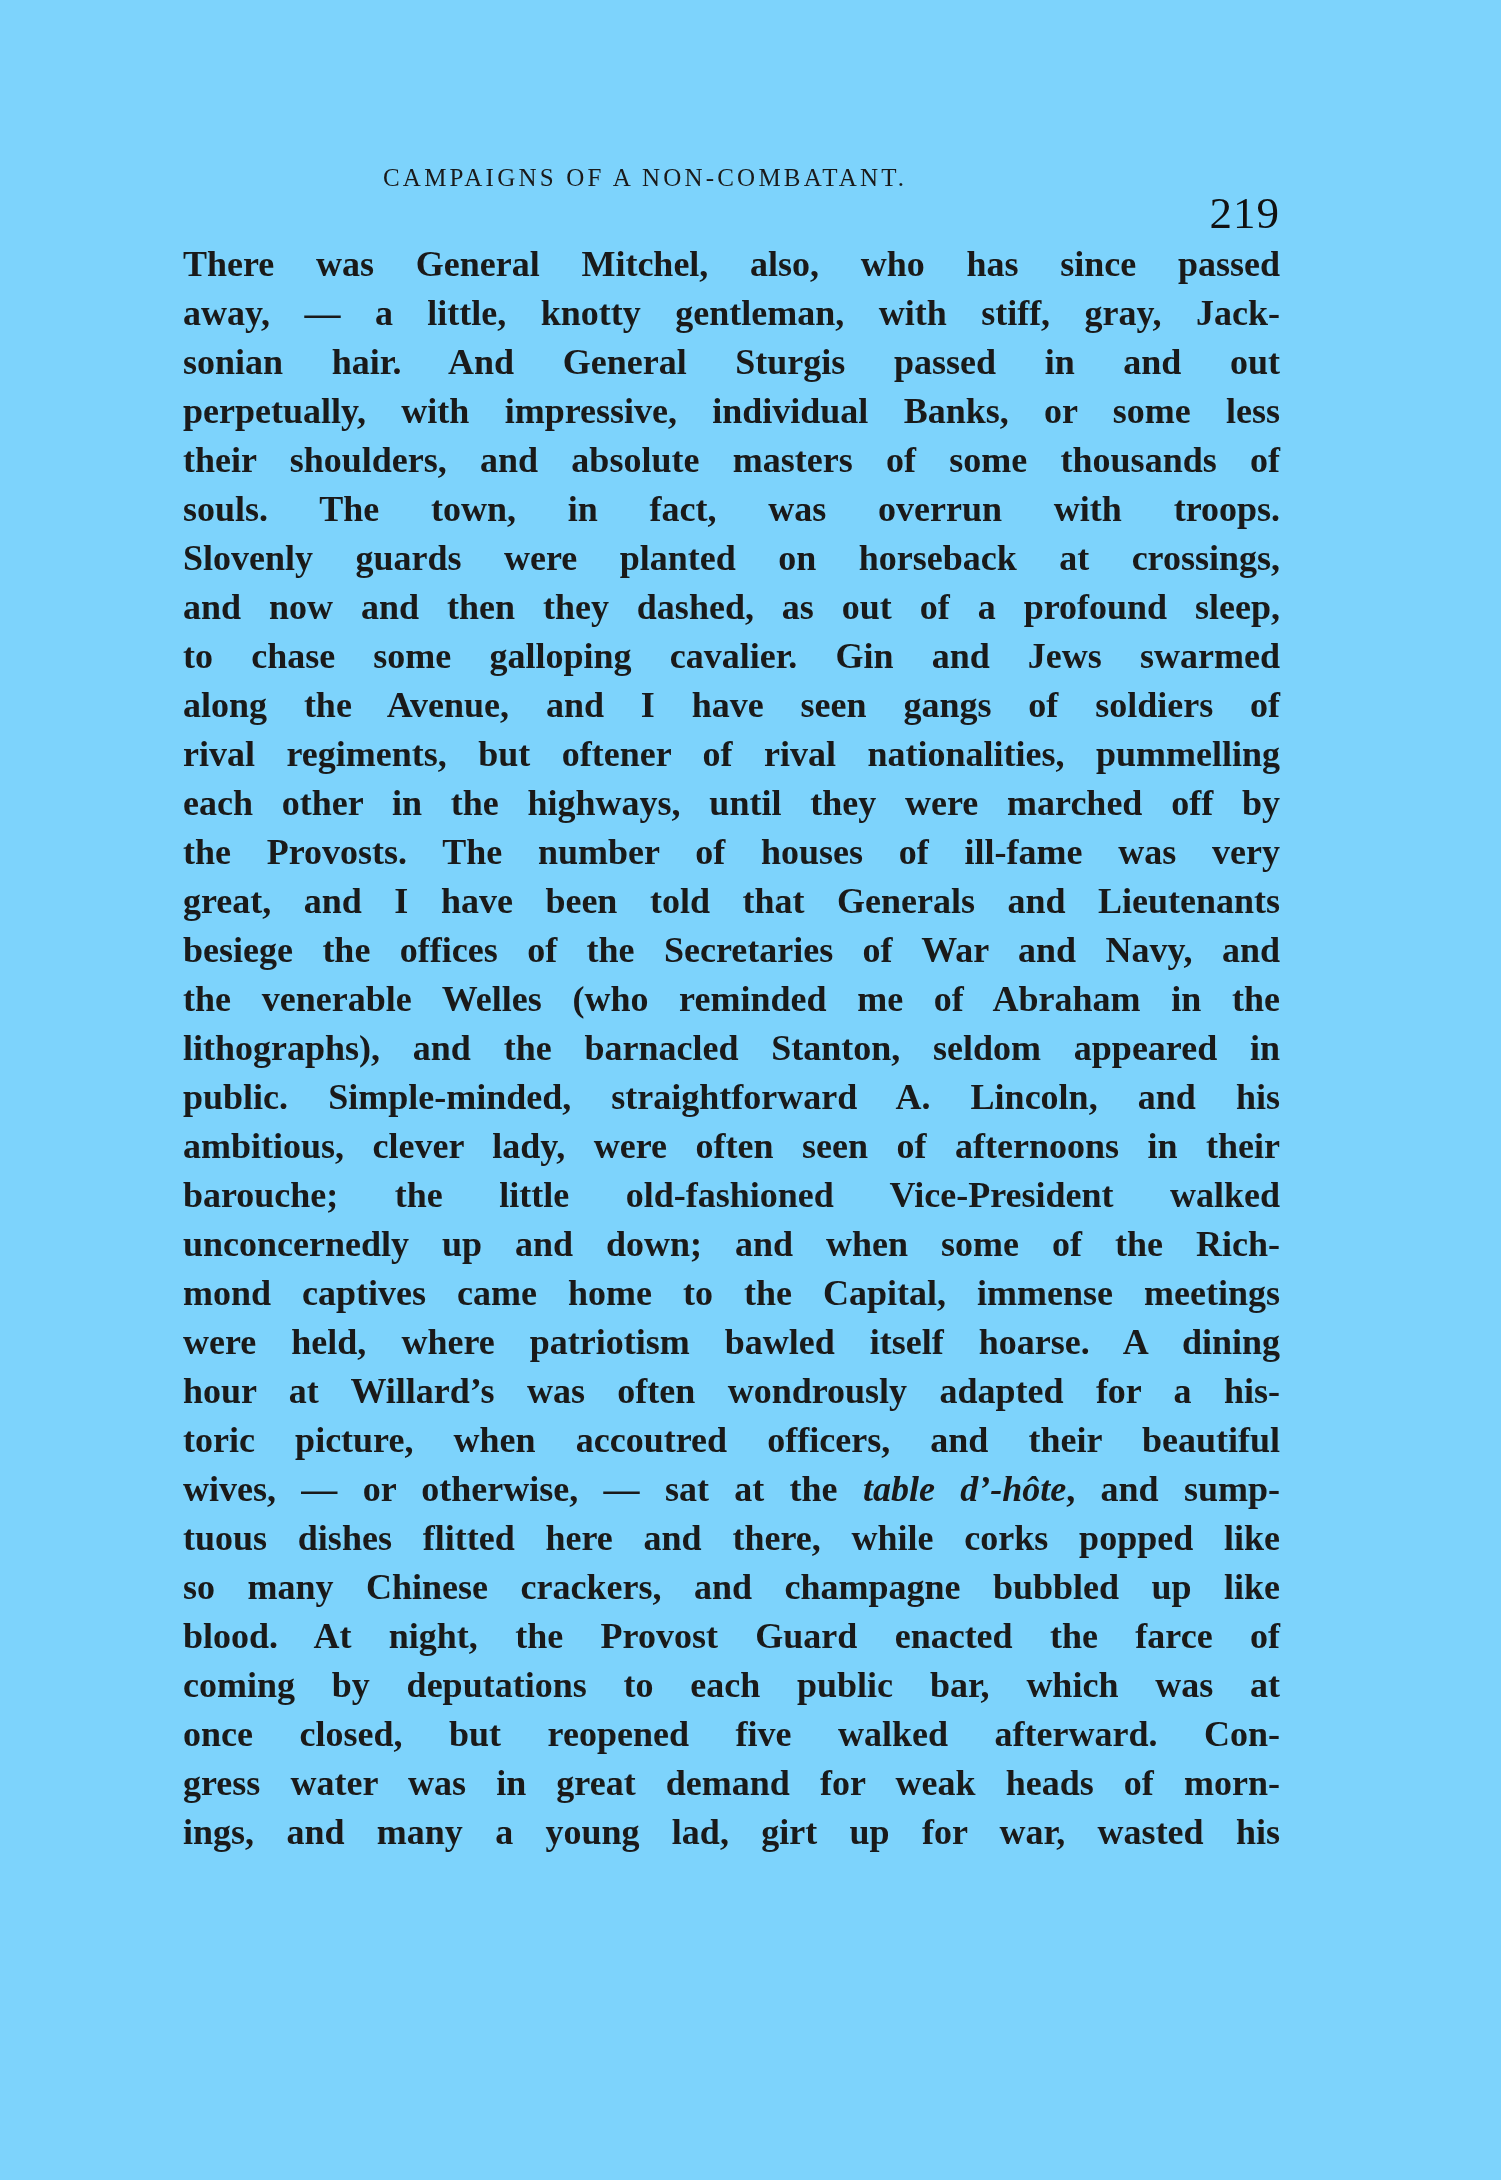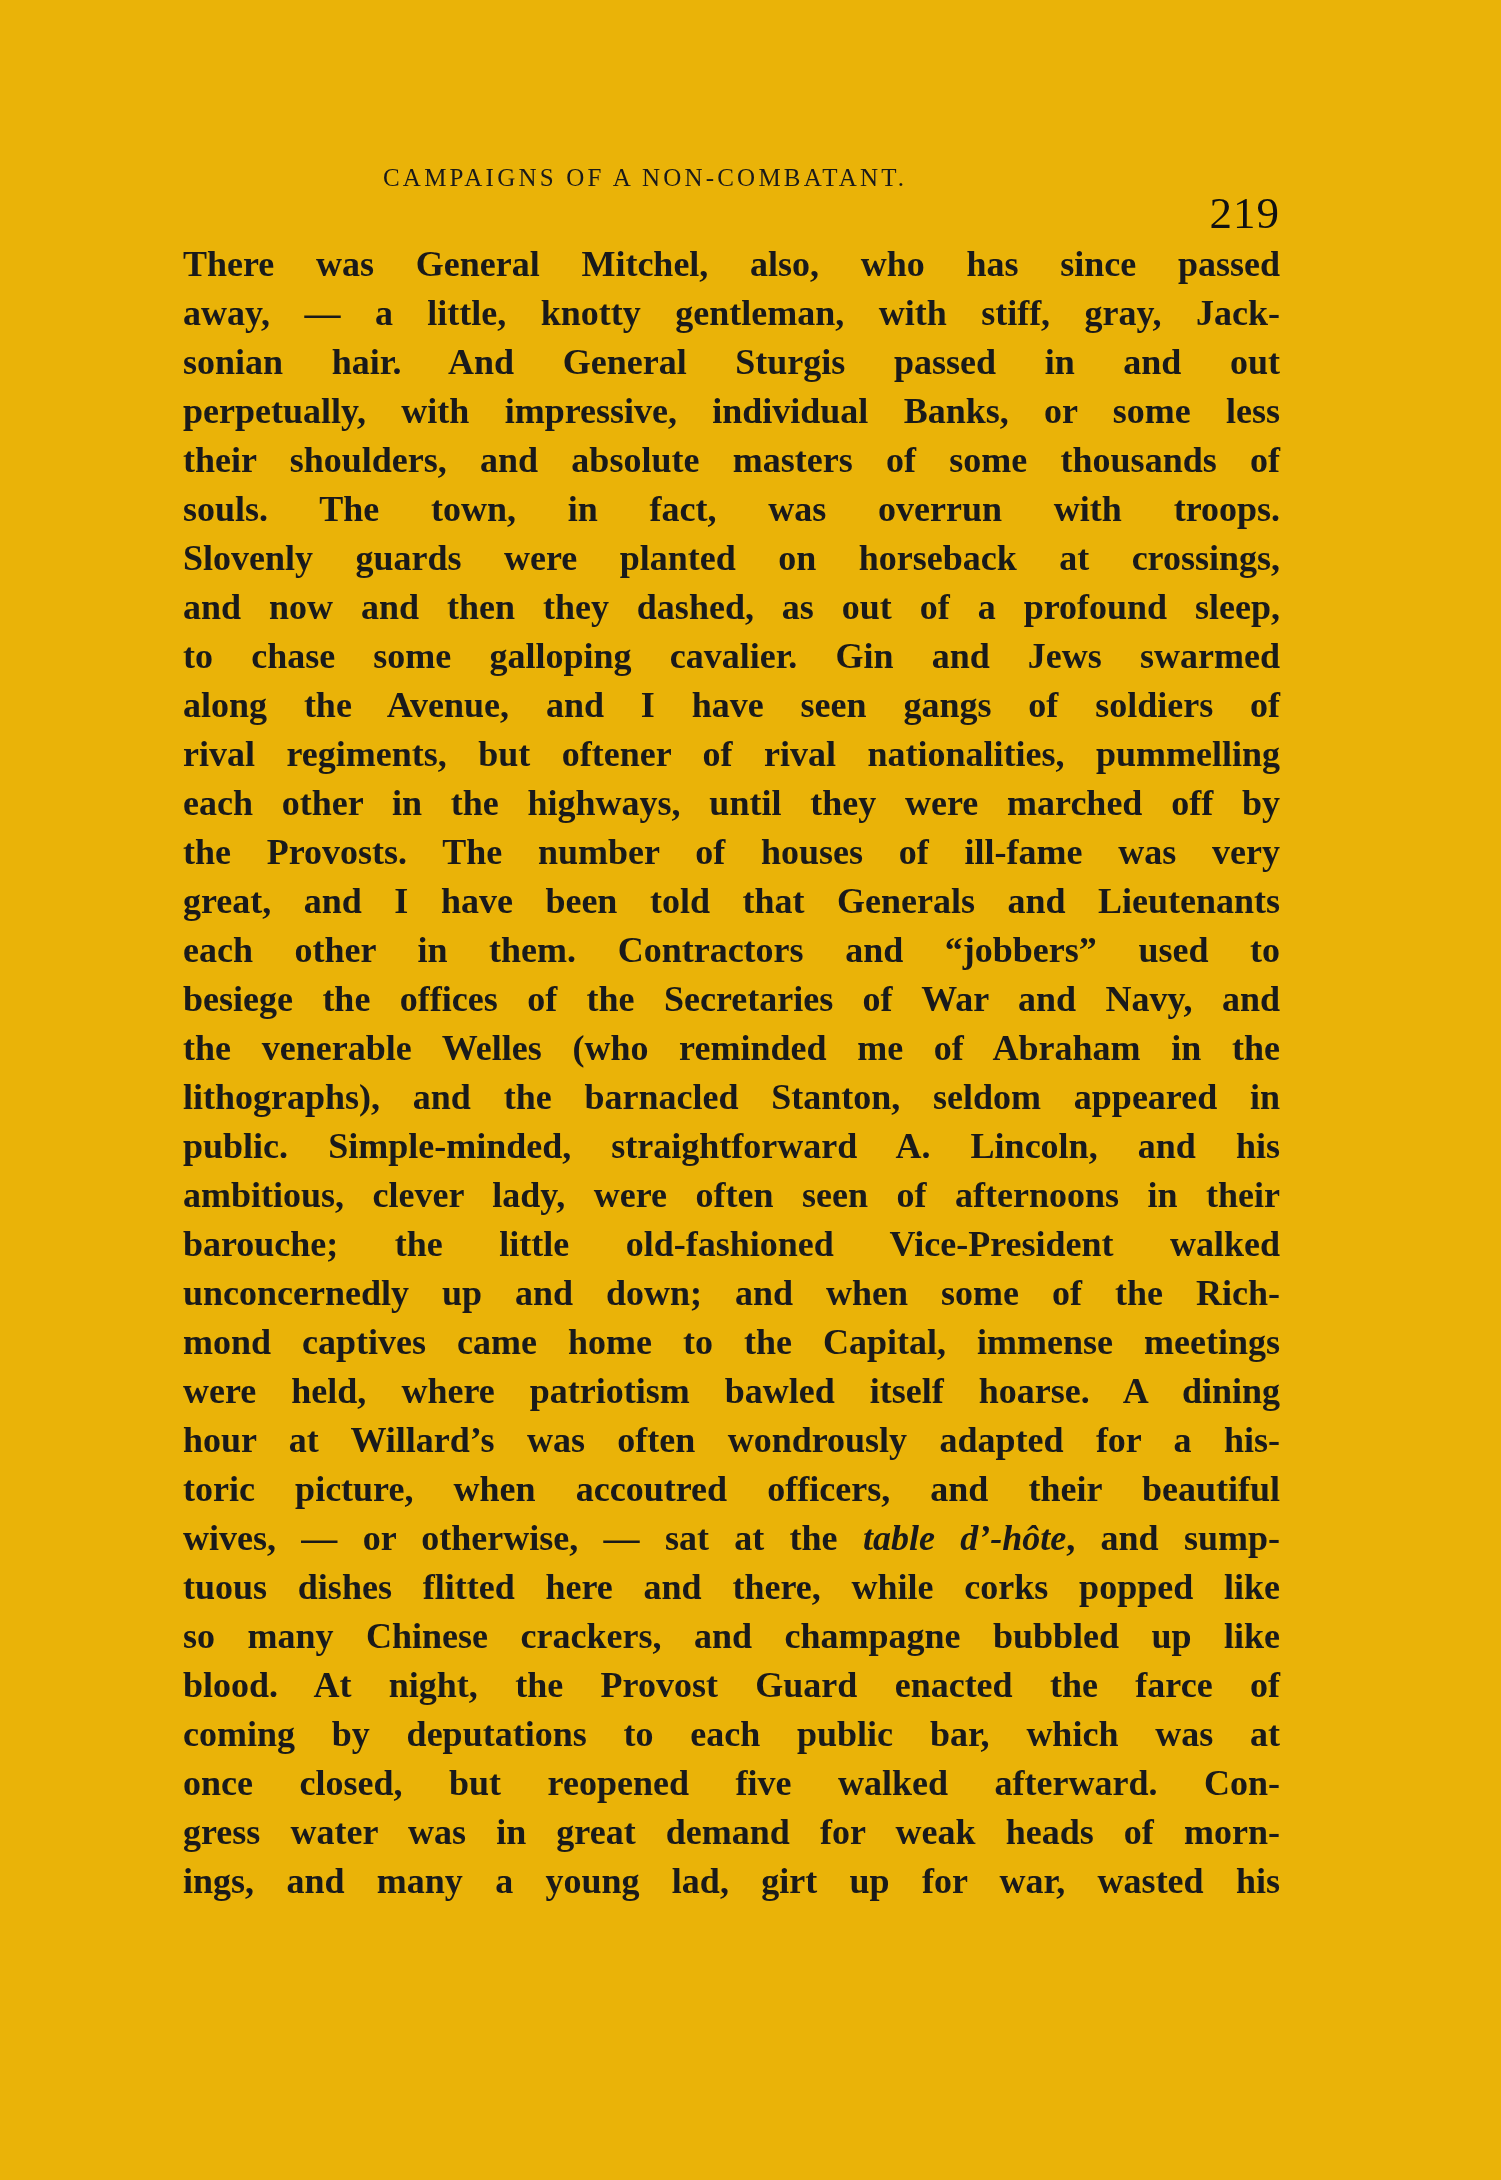--- a/index.html
+++ b/index.html
@@ -13,21 +13,21 @@
       position: relative;
       overflow: hidden;
       color: #1a1a1a;
       font-family: "Liberation Serif", "DejaVu Serif", serif;
     }
     .page {
       position: absolute;
       left: 0; top: 0;
       width: 1501px;
       height: 2180px;
-      background: #eab308;
+      background: #7dd3fc;
     }
     .running-head {
       position: absolute;
       left: 183px;
       top: 160px;
       width: 1097px;
       height: 40px;
     }
     .running-title {
       position: absolute;
@@ -92,21 +92,20 @@
     <span class="line">their shoulders, and absolute masters of some thousands of</span>
     <span class="line">souls. The town, in fact, was overrun with troops.</span>
     <span class="line">Slovenly guards were planted on horseback at crossings,</span>
     <span class="line">and now and then they dashed, as out of a profound sleep,</span>
     <span class="line">to chase some galloping cavalier. Gin and Jews swarmed</span>
     <span class="line">along the Avenue, and I have seen gangs of soldiers of</span>
     <span class="line">rival regiments, but oftener of rival nationalities, pummelling</span>
     <span class="line">each other in the highways, until they were marched off by</span>
     <span class="line">the Provosts. The number of houses of ill-fame was very</span>
     <span class="line">great, and I have been told that Generals and Lieutenants</span>
-    <span class="line">each other in them. Contractors and “jobbers” used to</span>
     <span class="line">besiege the offices of the Secretaries of War and Navy, and</span>
     <span class="line">the venerable Welles (who reminded me of Abraham in the</span>
     <span class="line">lithographs), and the barnacled Stanton, seldom appeared in</span>
     <span class="line">public. Simple-minded, straightforward A. Lincoln, and his</span>
     <span class="line">ambitious, clever lady, were often seen of afternoons in their</span>
     <span class="line">barouche; the little old-fashioned Vice-President walked</span>
     <span class="line">unconcernedly up and down; and when some of the Rich-</span>
     <span class="line">mond captives came home to the Capital, immense meetings</span>
     <span class="line">were held, where patriotism bawled itself hoarse. A dining</span>
     <span class="line">hour at Willard’s was often wondrously adapted for a his-</span>

